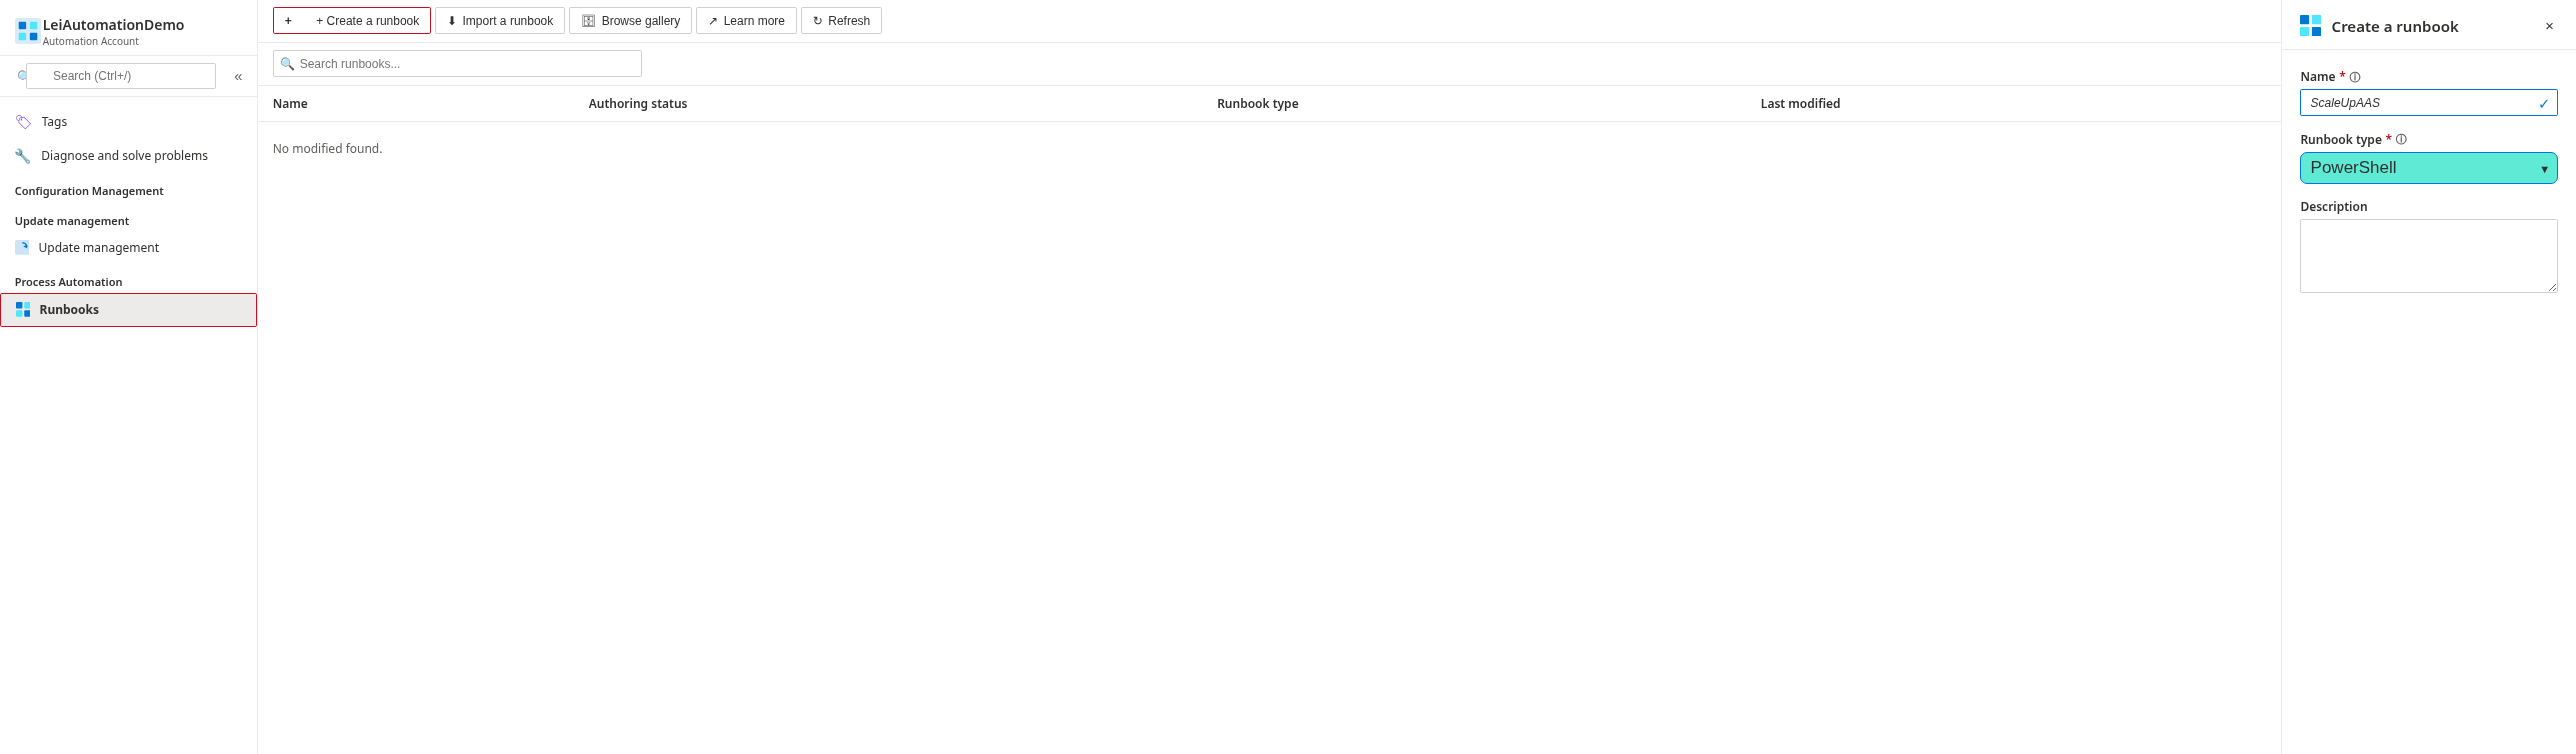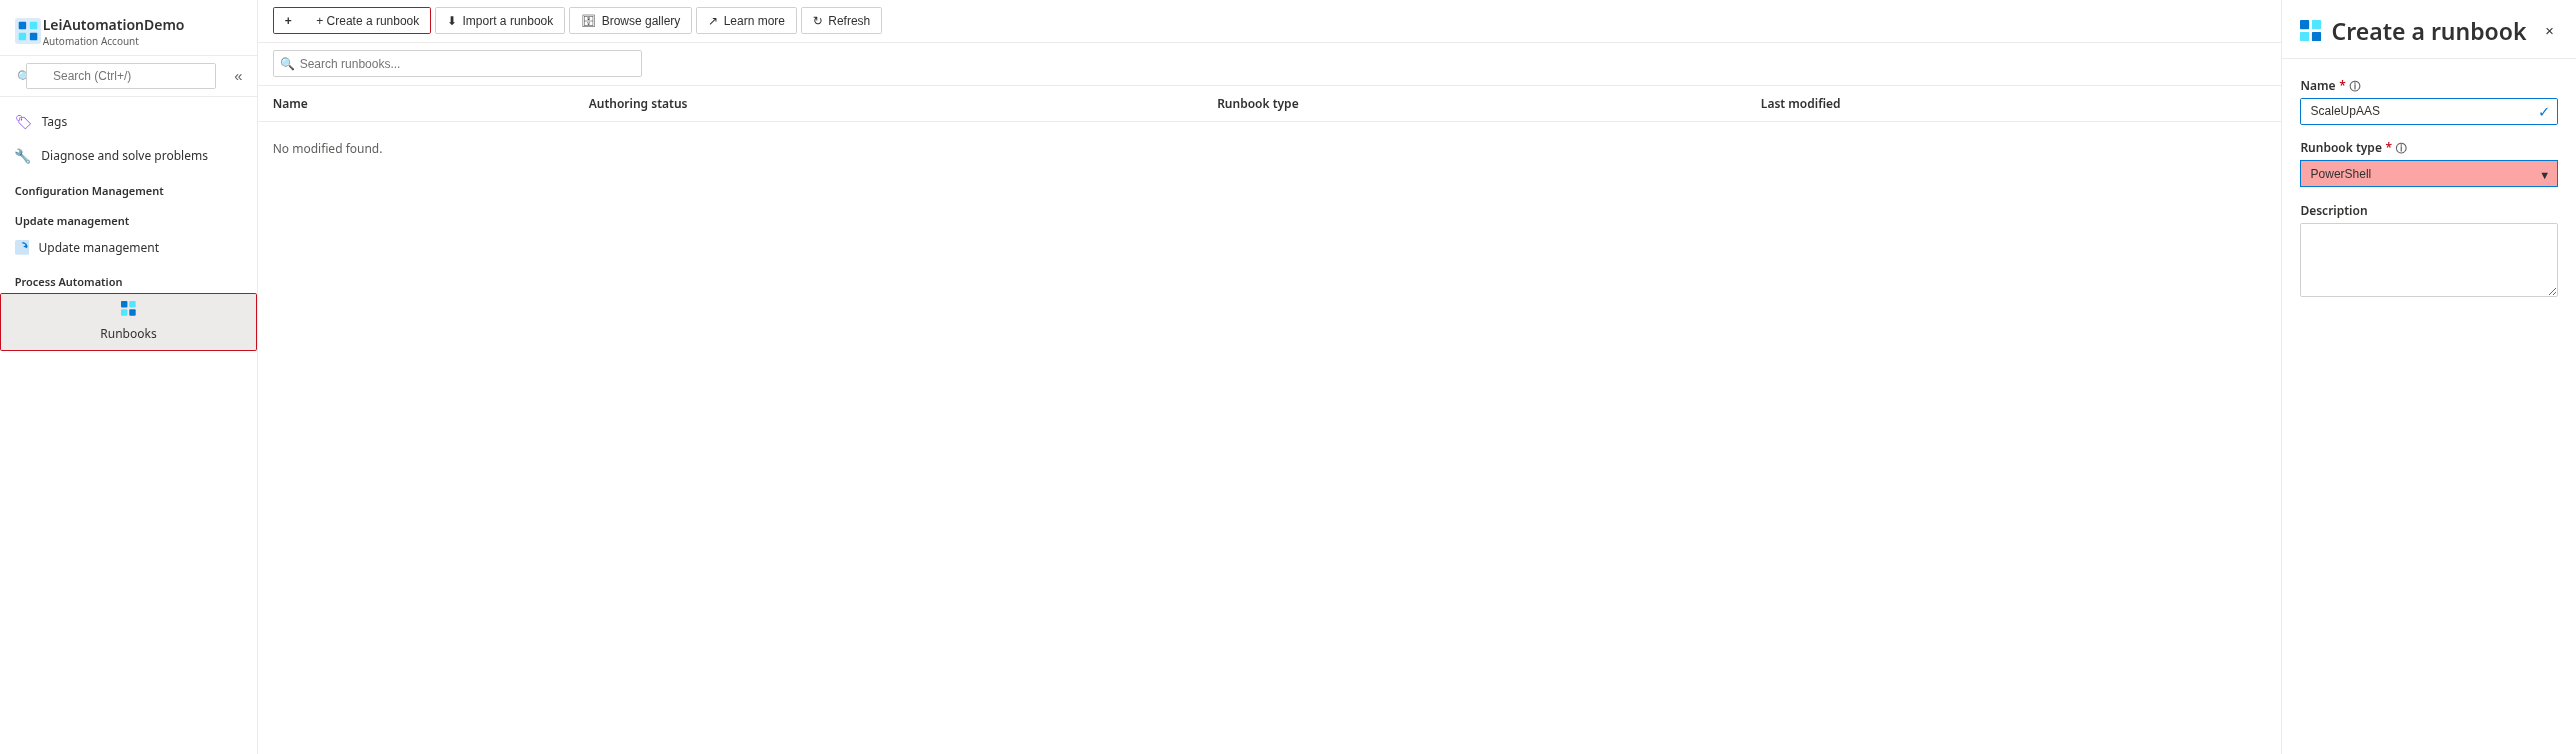--- a/index.html
+++ b/index.html
@@ -109,22 +109,21 @@
       gap: 9.2px;
       padding: 7.4px 14.7px;
       cursor: pointer;
       color: #323130;
       font-size: 12px;
     }
     .sidebar-nav-item.active {
       background: #edebe9;
       border: 1.8px solid #c50f1f;
       border-radius: 1.8px;
-      font-weight: 400;
-      flex-direction: column;
+      font-weight: 700;
     }
 
     .sidebar-section-header {
       padding: 11px 14.7px 3.7px 14.7px;
       font-size: 11px;
       font-weight: 600;
       color: #323130;
     }
 
     
@@ -238,21 +237,21 @@
 
     .panel-header {
       display: flex;
       align-items: center;
       justify-content: space-between;
       padding: 14.7px 18.4px 11px 18.4px;
       border-bottom: 0.9px solid #edebe9;
     }
 
     .panel-title {
-      font-size: 23px;
+      font-size: 15px;
       font-weight: 600;
       color: #323130;
       display: flex;
       align-items: center;
       gap: 9.2px;
     }
 
     .panel-logo {
       width: 22px;
       height: 22px;
@@ -301,44 +300,45 @@
     }
 
     .form-input {
       border: 1.8px solid #0078d4;
       border-radius: 1.8px;
       padding: 5.5px 28px 5.5px 9.2px;
       font-size: 12px;
       color: #323130;
       width: 100%;
       position: relative;
+      font-style: italic;
     }
 
     .input-wrap {
       position: relative;
     }
 
     .input-check {
       position: absolute;
       right: 7.4px;
       top: 50%;
       transform: translateY(-50%);
       color: #0078d4;
       font-size: 14.7px;
     }
 
     .form-input-outlined {
       border: 1.8px solid #0078d4;
-      border-radius: 0;
+      border-radius: 7px;
       padding: 5.5px 9.2px;
-      font-size: 12px;
+      font-size: 17px;
       color: #323130;
       width: 100%;
       appearance: none;
-      background: #fca5a5;
+      background: #5eead4;
       cursor: pointer;
     }
 
     .select-wrap {
       position: relative;
     }
 
     .select-chevron {
       position: absolute;
       right: 7.4px;

